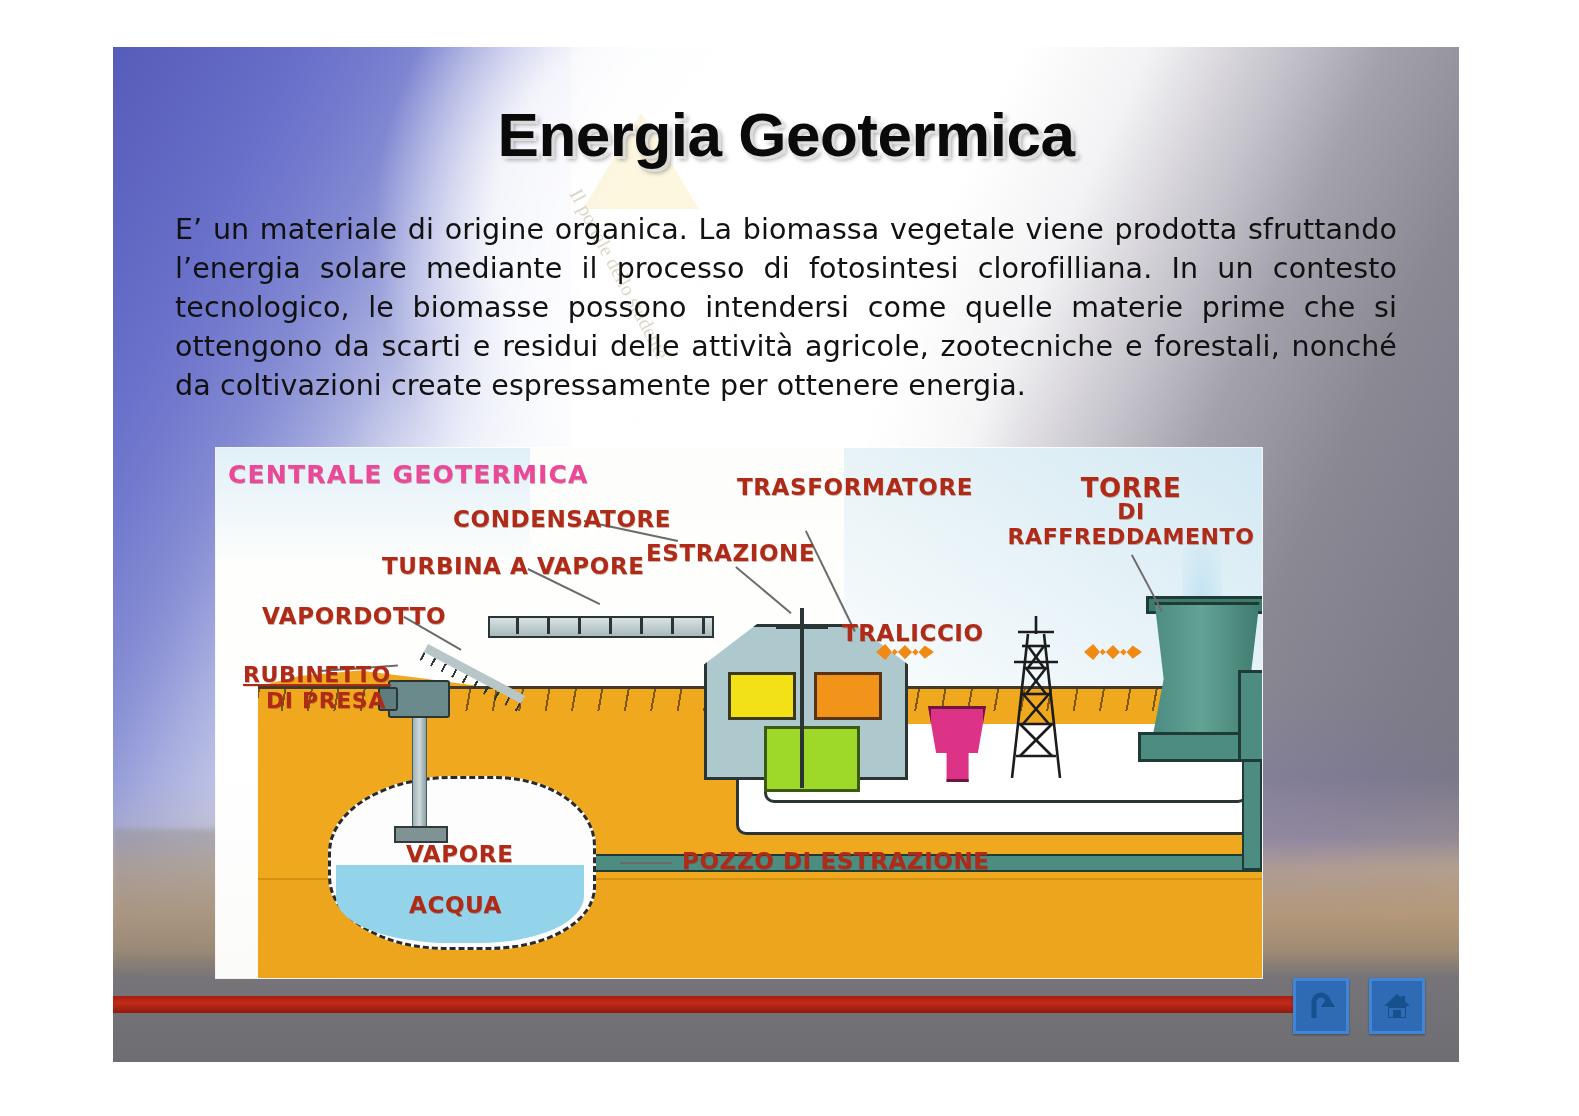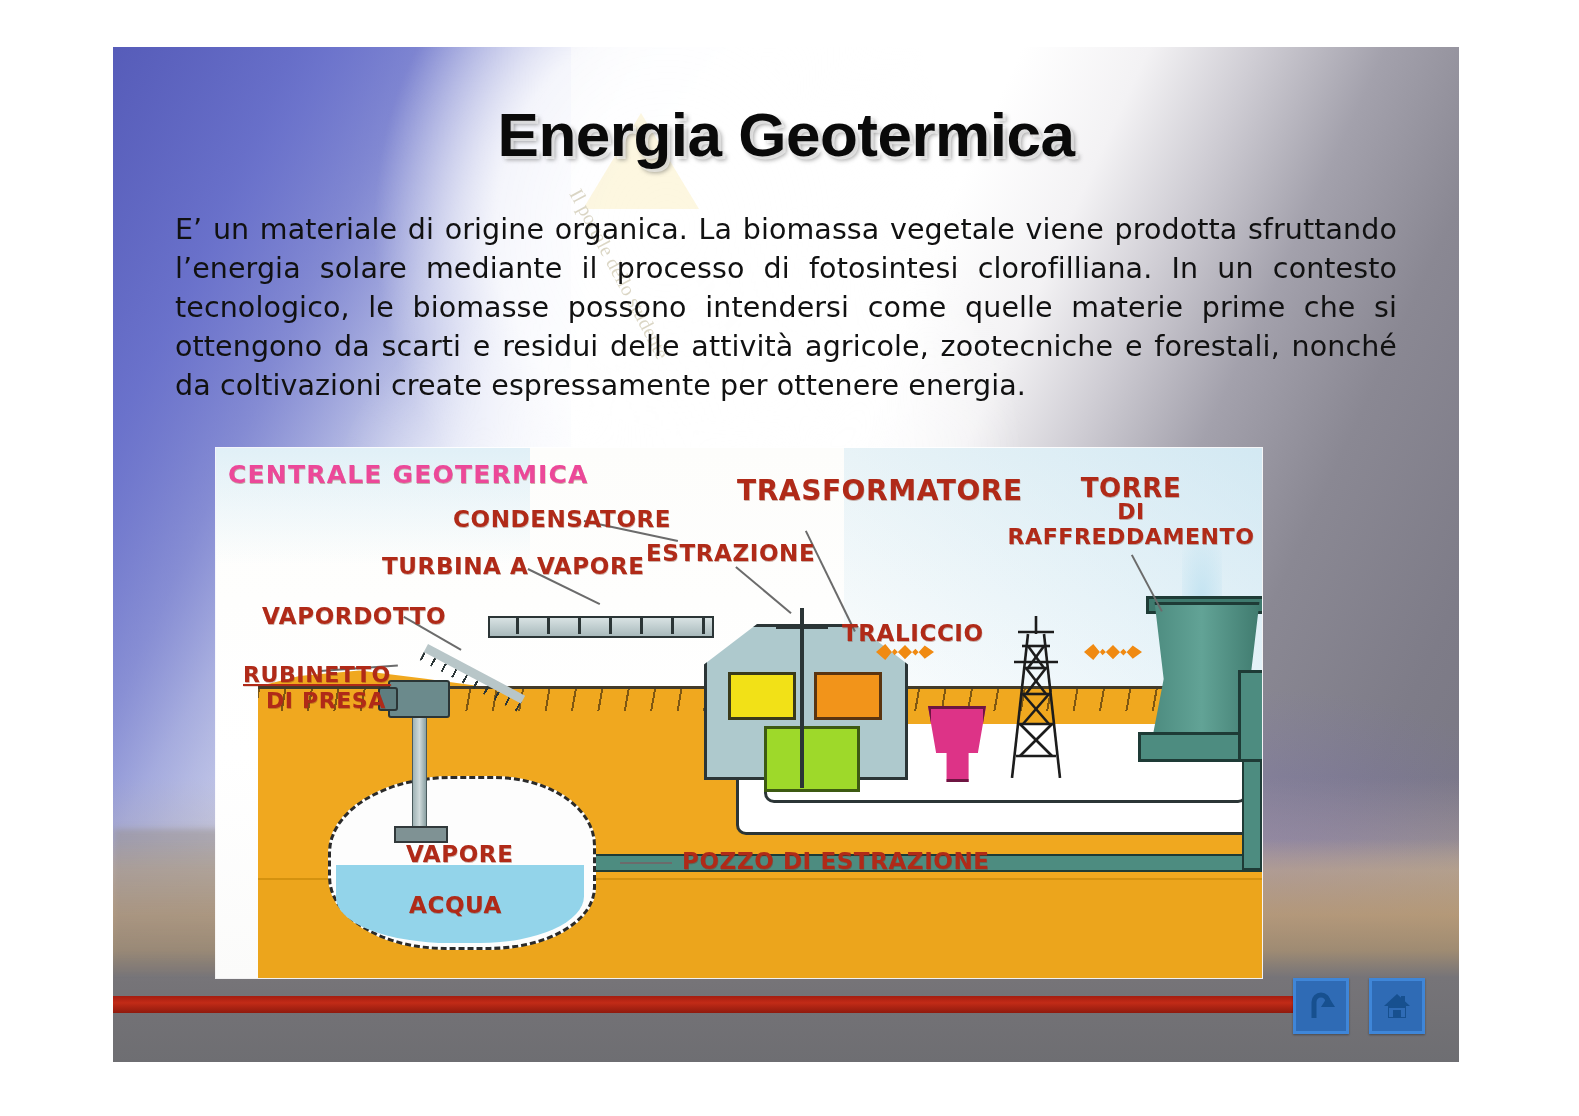--- a/index.html
+++ b/index.html
@@ -626,21 +626,21 @@
 
       <div class="dg-label" style="left:27px; top:214px; font-size:22px;text-decoration:underline;">RUBINETTO</div>
       <div class="dg-label" style="left:50px; top:240px; font-size:22px;">DI PRESA</div>
 
       <div class="dg-label" style="left:190px; top:393px; font-size:23px;">VAPORE</div>
 
       <div class="dg-label" style="left:193px; top:444px; font-size:23px;">ACQUA</div>
 
       <div class="dg-label" style="left:430px; top:92px; font-size:23px;">ESTRAZIONE</div>
 
-      <div class="dg-label" style="left:521px; top:26px; font-size:28px;">TRASFORMATORE</div>
+      <div class="dg-label" style="left:521px; top:26px; font-size:23px;">TRASFORMATORE</div>
 
       <div class="dg-label two" style="left:790px; top:26px; font-size:26px; width:250px;">TORRE</div>
       <div class="dg-label two" style="left:790px; top:52px; font-size:22px; width:250px;">DI RAFFREDDAMENTO</div>
 
       <div class="dg-label" style="left:626px; top:172px; font-size:23px;">TRALICCIO</div>
 
       <div class="dg-label" style="left:466px; top:400px; font-size:23px;">POZZO DI ESTRAZIONE</div>
     </div>
 
     <div class="redbar"></div>

